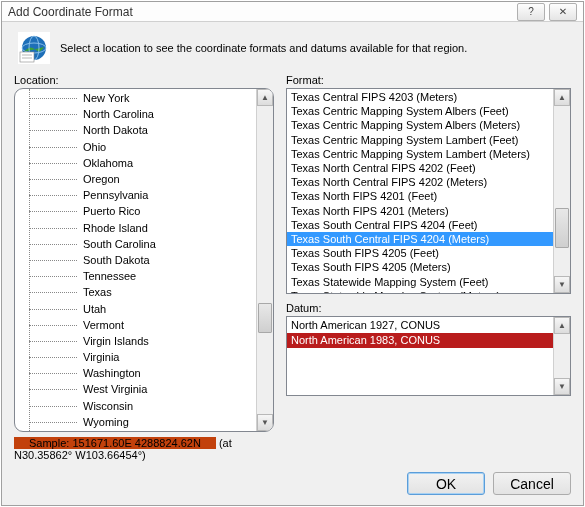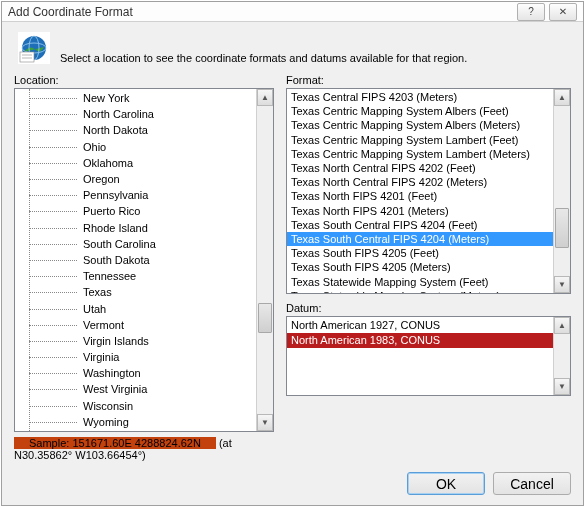--- a/index.html
+++ b/index.html
@@ -51,21 +51,21 @@
     cursor: default;
   }
   .body {
     flex: 1;
     display: flex;
     flex-direction: column;
     padding: 8px 12px 10px 12px;
   }
   .intro {
     display: flex;
-    align-items: flex-end;
+    align-items: center;
     gap: 10px;
     padding: 2px 0 10px 4px;
   }
   .globe-icon {
     width: 32px;
     height: 32px;
     flex-shrink: 0;
   }
   .intro-text {
     font-size: 11px;
@@ -93,20 +93,21 @@
   }
   .listbox {
     border: 1px solid #828790;
     background: #fff;
     position: relative;
     overflow: hidden;
   }
   .location-box {
     flex: 1;
     display: flex;
+    border-radius: 9px;
   }
   .tree-content {
     flex: 1;
     overflow: hidden;
     padding: 1px 0;
     position: relative;
   }
   .tree-gutter {
     position: absolute;
     left: 14px;

